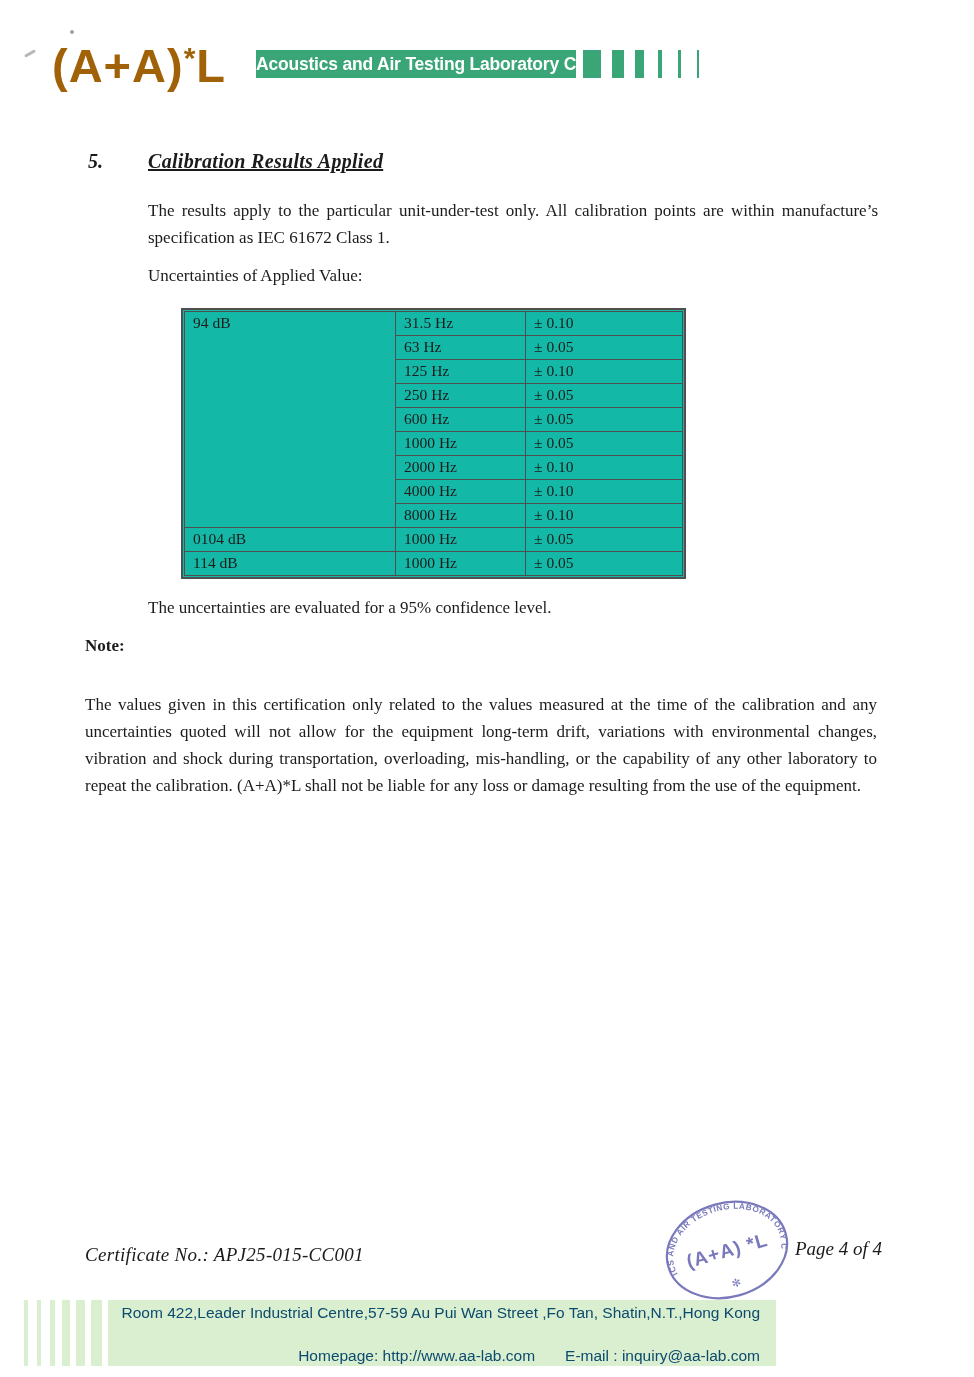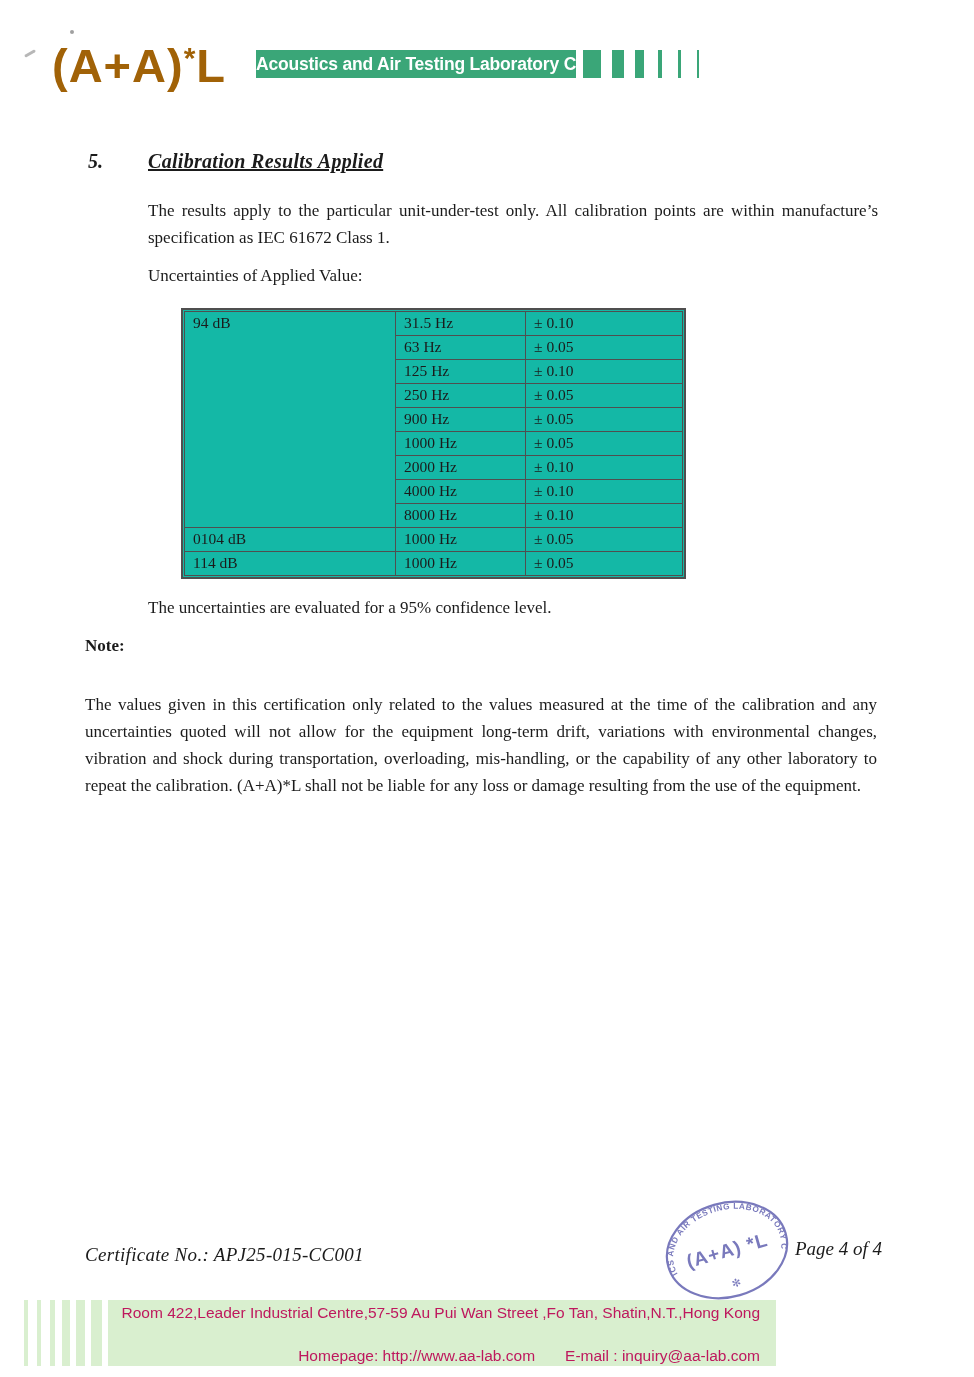--- a/index.html
+++ b/index.html
@@ -63,21 +63,21 @@
   
   .cert-no{position:absolute;left:85px;top:1244px;font-size:19px;font-style:italic;letter-spacing:.3px;}
   .page-no{position:absolute;left:795px;top:1238px;font-size:19px;font-style:italic;}
   .stamp{position:absolute;left:652px;top:1190px;width:150px;height:120px;opacity:.88;}
   
   .fbars div{position:absolute;top:1300px;height:66px;background:#d9efcf;}
   .fbox{
     position:absolute;left:108px;top:1300px;width:668px;height:66px;
     background:#d9efcf;
     font-family:"Liberation Sans","DejaVu Sans",sans-serif;
-    font-size:15.5px;color:#be185d;
+    font-size:15.5px;color:#0c4a6e;
   }
   .fline{position:absolute;right:16px;white-space:nowrap;}
   .fline .gap2{display:inline-block;width:56px;}
   .fline .gap3{display:inline-block;width:30px;}
   .fl1{top:4px;}
   .fl2{top:26px;}
   .fl3{top:47px;}
 </style>
 </head>
 <body>
@@ -123,21 +123,21 @@
           </tr>
           <tr>
             <td class="freq-cell">125 Hz</td>
             <td class="unc-cell">±  0.10</td>
           </tr>
           <tr>
             <td class="freq-cell">250 Hz</td>
             <td class="unc-cell">±  0.05</td>
           </tr>
           <tr>
-            <td class="freq-cell">900 Hz</td>
+            <td class="freq-cell">600 Hz</td>
             <td class="unc-cell">±  0.05</td>
           </tr>
           <tr>
             <td class="freq-cell">1000 Hz</td>
             <td class="unc-cell">±  0.05</td>
           </tr>
           <tr>
             <td class="freq-cell">2000 Hz</td>
             <td class="unc-cell">±  0.10</td>
           </tr>

